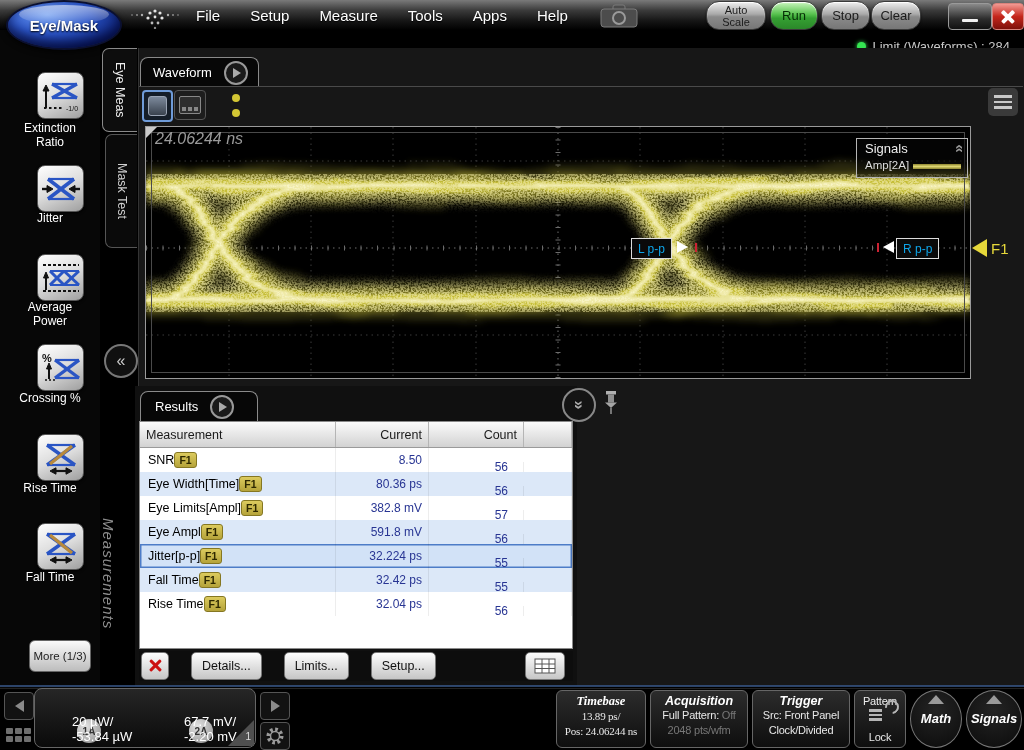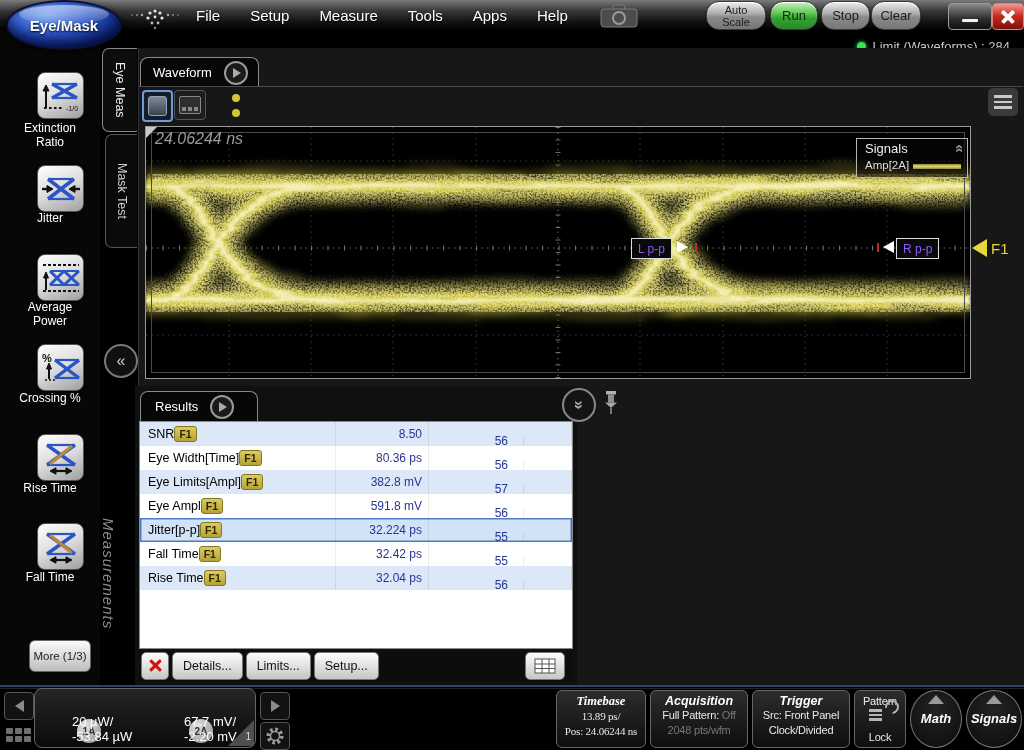--- a/index.html
+++ b/index.html
@@ -83,21 +83,21 @@
   .plot{left:145px;top:126px;width:824px;height:251px;background:#000;border:1px solid #9a9a9a;}
   .corner-flag{left:0;top:0;width:0;height:0;border-left:11px solid #c9c9c9;border-bottom:11px solid transparent;}
   .time-label{left:9px;top:3px;color:#9a9a9a;font-size:16px;font-style:italic;}
   .legend{left:710px;top:11px;width:110px;height:38px;border:1px solid #b5b5b5;background:rgba(8,8,8,.55);}
   .legend .t{position:absolute;left:8px;top:2px;color:#eee;font-size:13px;}
   .legend .chev{position:absolute;right:6px;top:1px;color:#9a9a9a;font-size:15px;font-weight:bold;
     transform:rotate(-90deg);}
   .legend .e{position:absolute;left:8px;top:20px;color:#ddd;font-size:11.5px;}
   .legend .swatch{position:absolute;right:6px;top:25px;width:48px;height:5px;
     background:linear-gradient(#8f8630,#ded671 50%,#8f8630);}
-  .pp-box{top:111px;height:19px;background:#0a0a0a;border:1.5px solid #ddd;color:#8b5cf6;font-size:12px;
+  .pp-box{top:111px;height:19px;background:#0a0a0a;border:1.5px solid #ddd;color:#0ea5e9;font-size:12px;
     display:flex;align-items:center;justify-content:center;padding:0 6px;}
   .arrow-r{width:0;height:0;border-left:11px solid #fff;border-top:6px solid transparent;border-bottom:6px solid transparent;}
   .arrow-l{width:0;height:0;border-right:11px solid #fff;border-top:6px solid transparent;border-bottom:6px solid transparent;}
   .red-tick{width:2px;height:9px;background:#c23;top:116px;}
   .f1-marker{left:972px;top:239px;display:flex;align-items:center;gap:4px;}
   .f1-tri{width:0;height:0;border-right:15px solid #e6d83a;border-top:9px solid transparent;border-bottom:9px solid transparent;}
   .f1-marker span{color:#e6d83a;font-size:15px;}
 
   
   .results-bg{left:135px;top:386px;width:442px;height:300px;background:#101010;}
@@ -114,21 +114,21 @@
   .rhead .ra{justify-content:flex-end;}
   .rrow{display:grid;grid-template-columns:196px 93px 95px 48px;height:24px;font-size:12.5px;}
   .rrow:nth-child(odd){background:#dce8f8;}
   .rrow.selected{background:#d2e2f7;box-shadow:inset 0 0 0 1.5px #4d7cc7;}
   .rrow div{display:flex;align-items:center;border-right:1px solid rgba(0,0,0,.07);padding:0 6px;overflow:hidden;}
   .cell-name{justify-content:flex-start;color:#000;padding-left:8px !important;}
   .cell-val,.cell-cnt{justify-content:flex-end;color:#283593;font-size:12px;}
   .cell-cnt{padding-right:15px !important;margin-top:14px;}
   .f1badge{background:linear-gradient(#dccb5e,#b5a33a);border:1px solid #857722;border-radius:3px;
     color:#2e2800;font-weight:bold;font-size:10.5px;padding:0 4px;height:14px;line-height:14px;}
-  .res-buttons{left:139px;top:651px;width:434px;height:30px;background:#0d0d0d;display:flex;gap:3px;
+  .res-buttons{left:139px;top:651px;width:434px;height:30px;background:#0d0d0d;display:flex;gap:22px;
     align-items:center;padding-left:2px;box-sizing:border-box;}
   .gbtn{height:26px;border-radius:5px;border:1px solid #777;color:#111;font-size:12.5px;
     background:linear-gradient(#fdfdfd,#c6c6c6);display:flex;align-items:center;justify-content:center;
     padding:0 10px;}
   .xbtn{width:26px;padding:0;position:relative;}
   .xbtn i{position:absolute;width:15px;height:3.2px;background:#c11;border-radius:1px;}
   .sheet-btn{margin-left:auto;margin-right:8px;width:38px;padding:0;}
   .blue-rule{left:0;top:685px;width:1024px;height:2px;background:#39598c;opacity:.75;}
 
   
@@ -504,20 +504,26 @@
   <span>»</span>
 </div>
 <svg class="abs" style="left:603px;top:390px;" width="16" height="25">
   <rect x="3" y="1" width="10" height="3.5" fill="#b0b0b0"></rect>
   <rect x="5" y="4.5" width="6" height="8" fill="#8f8f8f"></rect>
   <polygon points="2,12.5 14,12.5 8,18" fill="#a5a5a5"></polygon>
   <line x1="8" y1="18" x2="8" y2="24" stroke="#8f8f8f" stroke-width="1.6"></line>
 </svg>
 
 <div class="abs rtable">
+  <div class="rhead">
+    <div>Measurement</div>
+    <div class="ra">Current</div>
+    <div class="ra">Count</div>
+    <div></div>
+  </div>
   <div class="rrow">
     <div class="cell-name">
         <span>SNR</span>
         <span class="f1badge">F1</span>
       </div>
     <div class="cell-val">8.50</div>
     <div class="cell-cnt">56</div>
       <div></div>
   </div>
   <div class="rrow">

